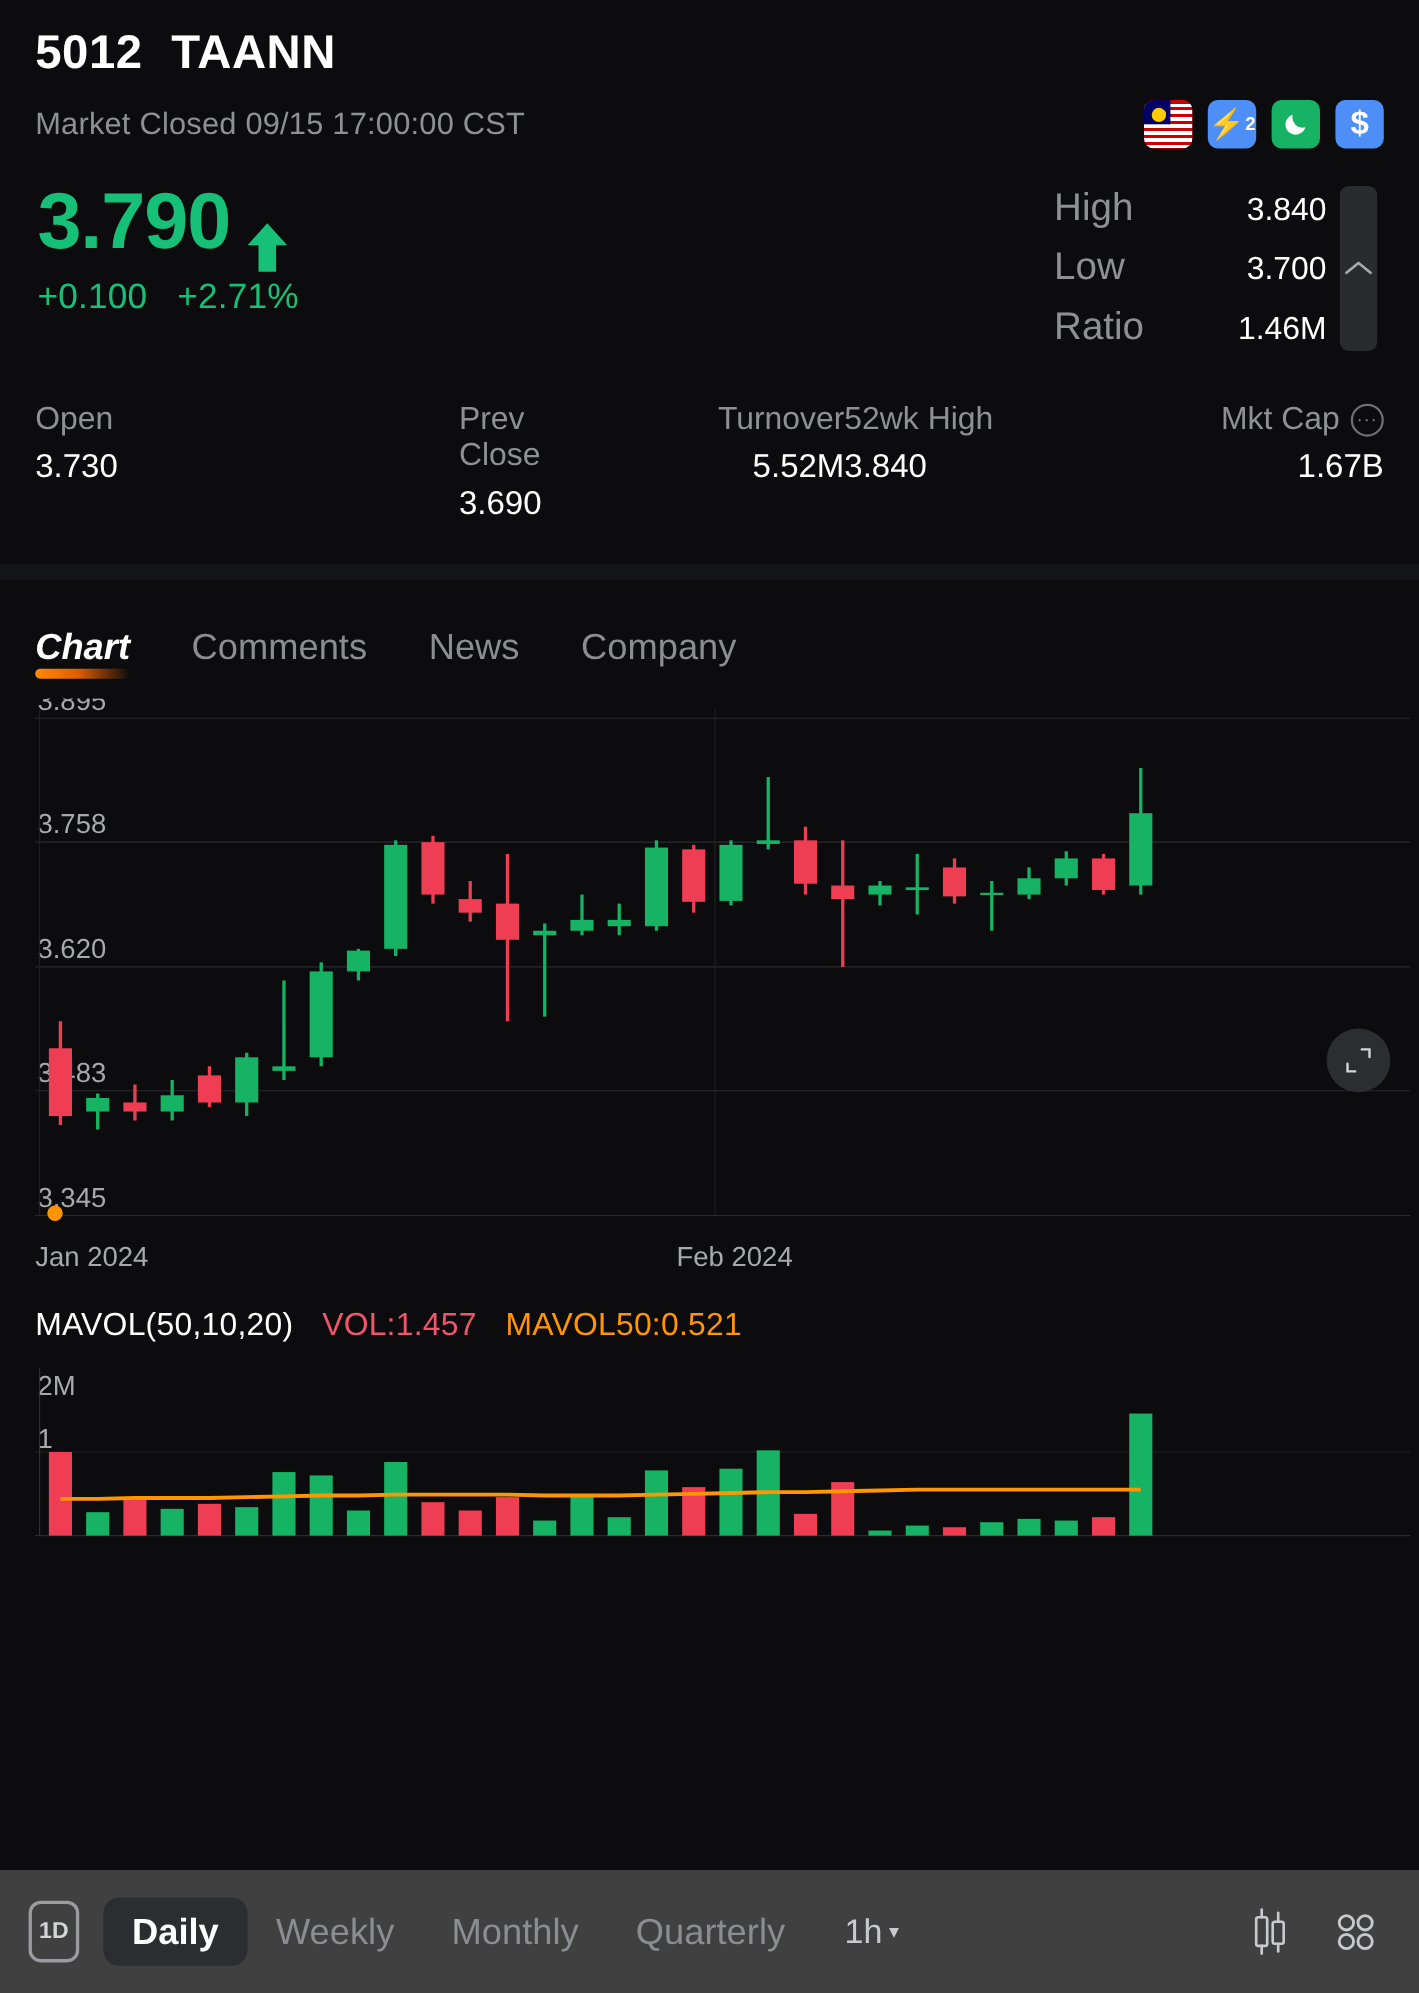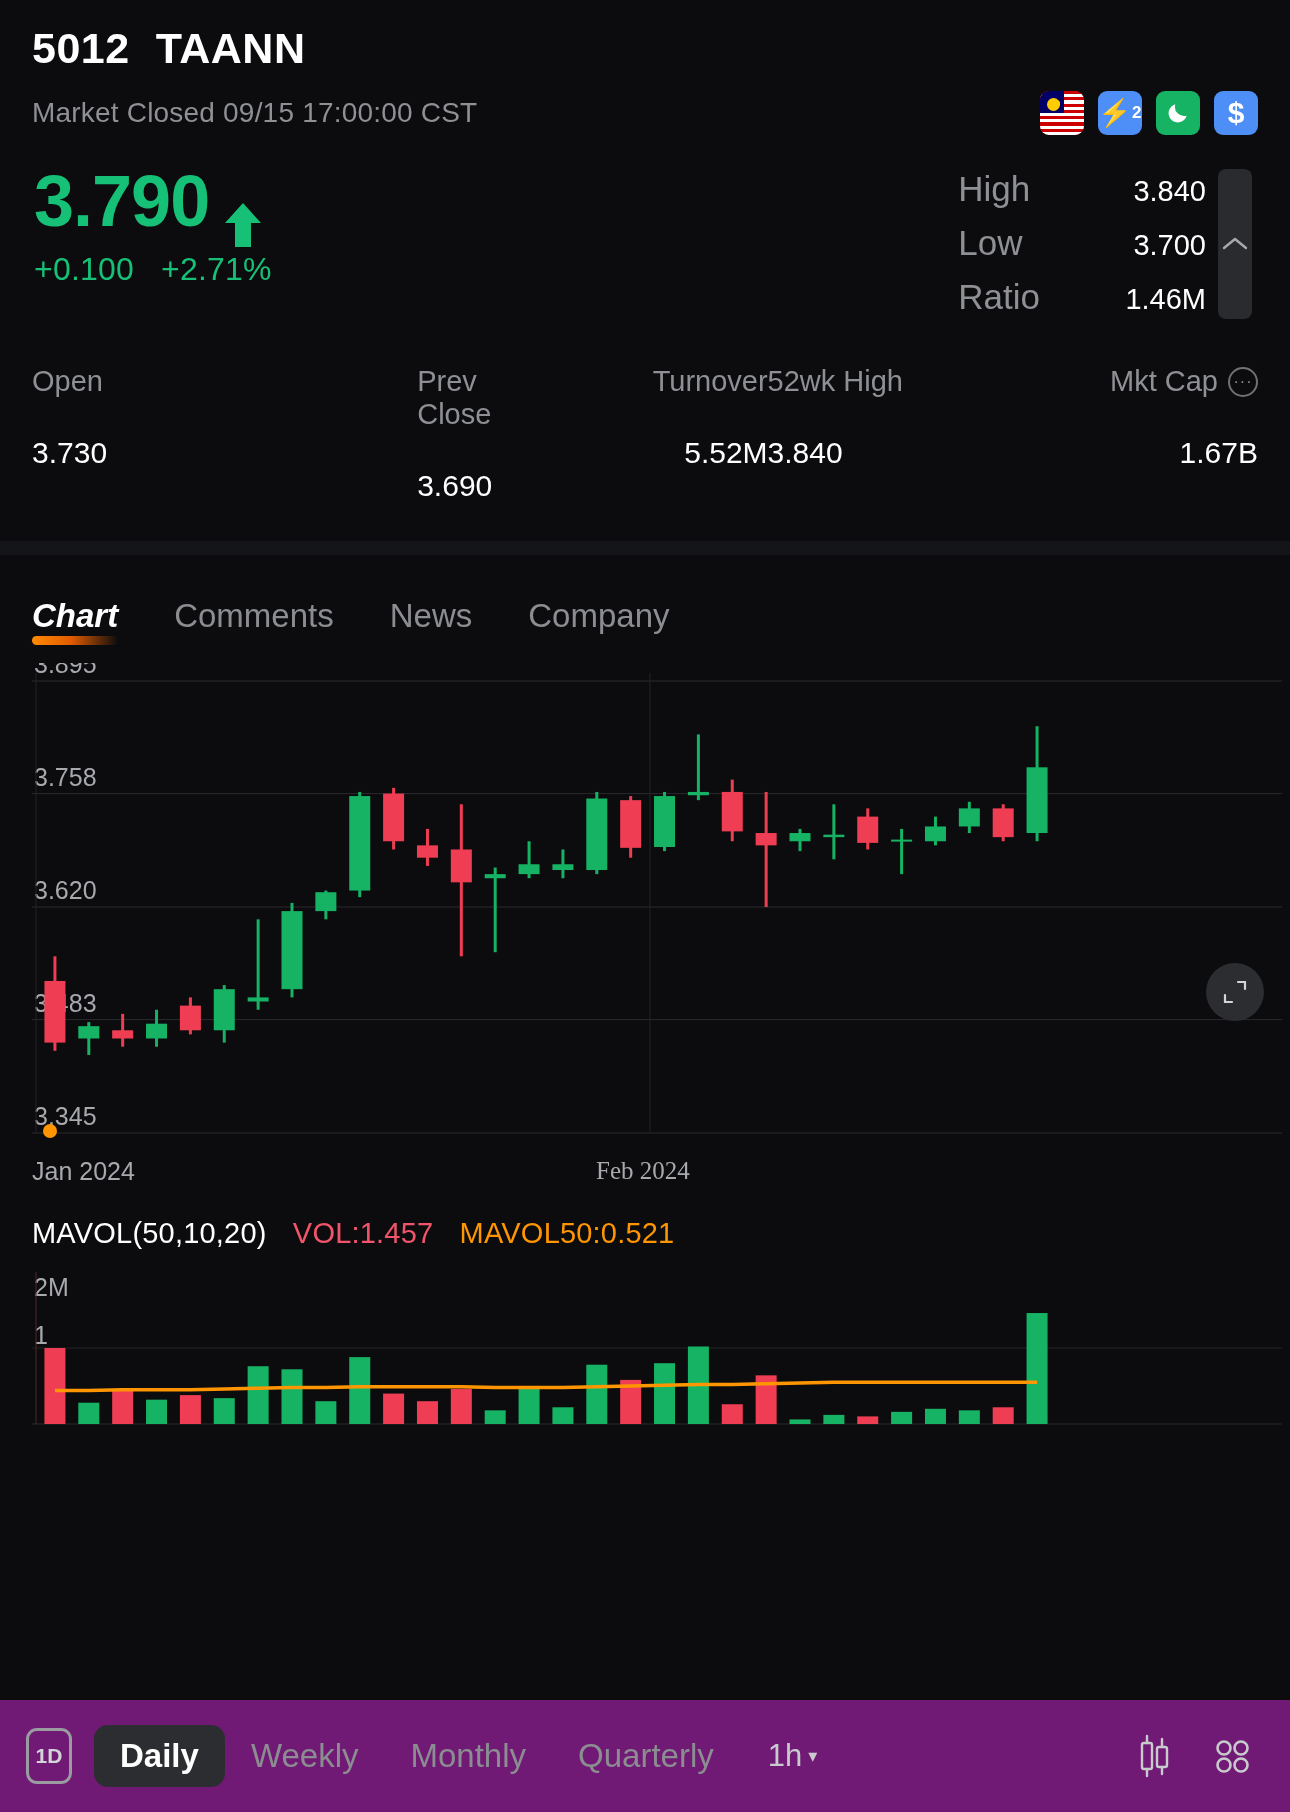--- a/index.html
+++ b/index.html
@@ -53,21 +53,21 @@
   .q-value{ font-size:29px; color:#fff; min-width:140px; text-align:right; }
   .expander{ width:34px; height:150px; border-radius:8px; background:#2a2b2f;
              display:flex; align-items:center; justify-content:center; }
 
   
   .stats-grid{ margin-top:46px; padding:0 32px 0 32px; display:grid; grid-template-columns:1fr 1fr 1fr 1fr 1fr; row-gap:26px; }
   .stat-cell{ display:flex; flex-direction:column; gap:10px; }
   .stat-cell.c2{ align-items:flex-start; padding-left:140px; }
   .stat-cell.c3{ align-items:flex-end; }
   .stat-label{ font-size:29px; color:#8e9094; display:flex; align-items:center; gap:10px; }
-  .stat-value{ font-size:30px; color:#fff;margin-top:28px; }
+  .stat-value{ font-size:30px; color:#fff; }
   .dots-icon{ width:30px; height:30px; border-radius:50%; border:2px solid #6f7175;
               display:inline-flex; align-items:center; justify-content:center; color:#8e9094; font-size:16px; letter-spacing:1px;}
 
   
   .section-divider{ margin-top:38px; height:14px; background:#141519; width:100%; }
 
   
   .tabs{ display:flex; align-items:flex-end; gap:0; padding:42px 32px 0 32px; }
   .tab{ font-size:33px; color:#8b8d91; margin-right:56px; position:relative; padding-bottom:10px; }
   .tab:last-child{ margin-right:0; }
@@ -86,21 +86,21 @@
 
   
   .vol-legend{ padding:20px 32px 0 32px; font-size:29px; letter-spacing:.2px; }
   .vol-legend .lg-title{ color:#fff; }
   .vol-legend .lg-vol{ color:#f2556b; margin-left:18px; }
   .vol-legend .lg-ma{ color:#ff9500; margin-left:18px; }
   .vol-chart{ position:relative; width:1290px; height:170px; margin-top:12px; }
 
   
   .bottom-bar{ position:absolute; left:0; bottom:0; width:1290px; height:112px;
-      display:flex; align-items:center; padding:0 26px; gap:0; background:#701a75; }
+      display:flex; align-items:center; padding:0 26px; gap:0; background:#404040; }
   .tf-icon{ width:46px; height:56px; border:3px solid #9a9ca0; border-radius:11px;
       display:flex; align-items:center; justify-content:center; font-size:21px; color:#d2d4d8; font-weight:600; }
   .tf-item{ font-size:33px; color:#8b8d91; padding:12px 26px; border-radius:14px; white-space:nowrap; }
   .tf-item.active{ color:#fff; font-weight:700; background:#2c2d31; }
   .tf-dropdown{ font-size:31px; color:#c8cacd; display:flex; align-items:center; gap:6px; }
   .caret{ font-size:18px; color:#c8cacd; }
   .bar-spacer{ flex:1; }
   .icon-btn{ width:64px; height:64px; display:flex; align-items:center; justify-content:center; }
 </style>
 </head>
@@ -306,21 +306,21 @@
       </svg>
   </div>
   <div class="fullscreen-btn">
     <svg width="28" height="28" viewBox="0 0 28 28">
       <path d="M17 4 H24 V11" stroke="#d2d4d8" stroke-width="2.2" fill="none" stroke-linecap="round"></path>
       <path d="M11 24 H4 V17" stroke="#d2d4d8" stroke-width="2.2" fill="none" stroke-linecap="round"></path>
     </svg>
   </div>
   <div class="axis-x">
     <span style="left:32px;">Jan 2024</span>
-    <span style="left:596px;font-family:Liberation Serif, serif;">Feb 2024</span>
+    <span style="left:615px;">Feb 2024</span>
   </div>
 </div>
 
 <div class="vol-legend">
   <span class="lg-title">MAVOL(50,10,20)</span>
   <span class="lg-vol">VOL:1.457</span>
   <span class="lg-ma">MAVOL50:0.521</span>
 </div>
 <div class="vol-chart">
   <svg id="vol-svg" width="1290" height="170">

